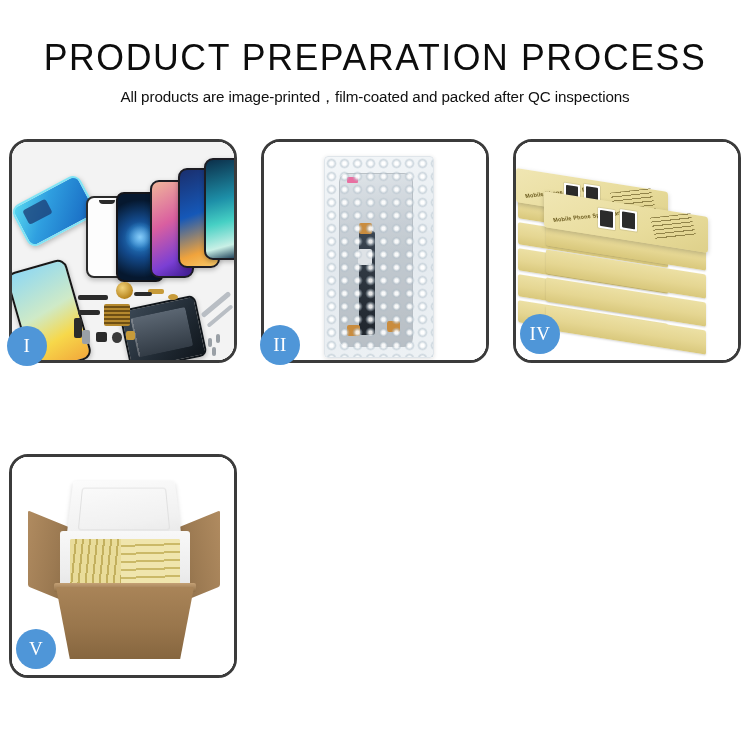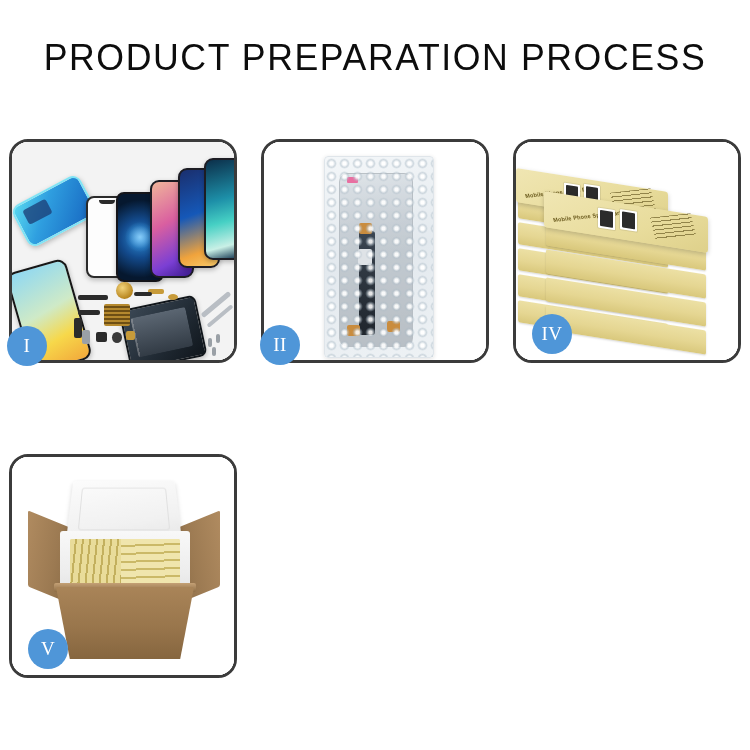--- a/index.html
+++ b/index.html
@@ -85,21 +85,21 @@
     background: #4f96d8;
     color: #ffffff;
     font-family: "Liberation Serif", serif;
     font-size: 19px;
     line-height: 40px;
     text-align: center;
     letter-spacing: 0.5px;
     z-index: 6;
   }
   .panel.row2 .step-badge {
-    left: 16px;
+    left: 4px;
     bottom: 6px;
     text-align: center;
   }
   .panel.p2 .step-badge,
   .panel.p3 .step-badge { left: -4px; bottom: -5px; }
 
   
   .scene-parts { position: absolute; inset: 0; background: #f3f3f3; }
   .ph {
     position: absolute;
@@ -410,20 +410,21 @@
   }
   .c-seam {
     position: absolute; background: rgba(120,95,62,.55);
   }
 </style>
 </head>
 <body>
 
 <div class="header">
   <h1 class="page-title">PRODUCT PREPARATION PROCESS</h1>
+  <p class="page-subtitle">All products are image-printed，film-coated and packed after QC inspections</p>
 </div>
 
 <div class="grid">
 
   <div class="panel p1">
     <div class="panel-inner">
       <div class="scene-parts">
         <div class="ph ph-back"></div>
         <div class="ph ph-glass"></div>
         <div class="ph ph-dark"></div>

